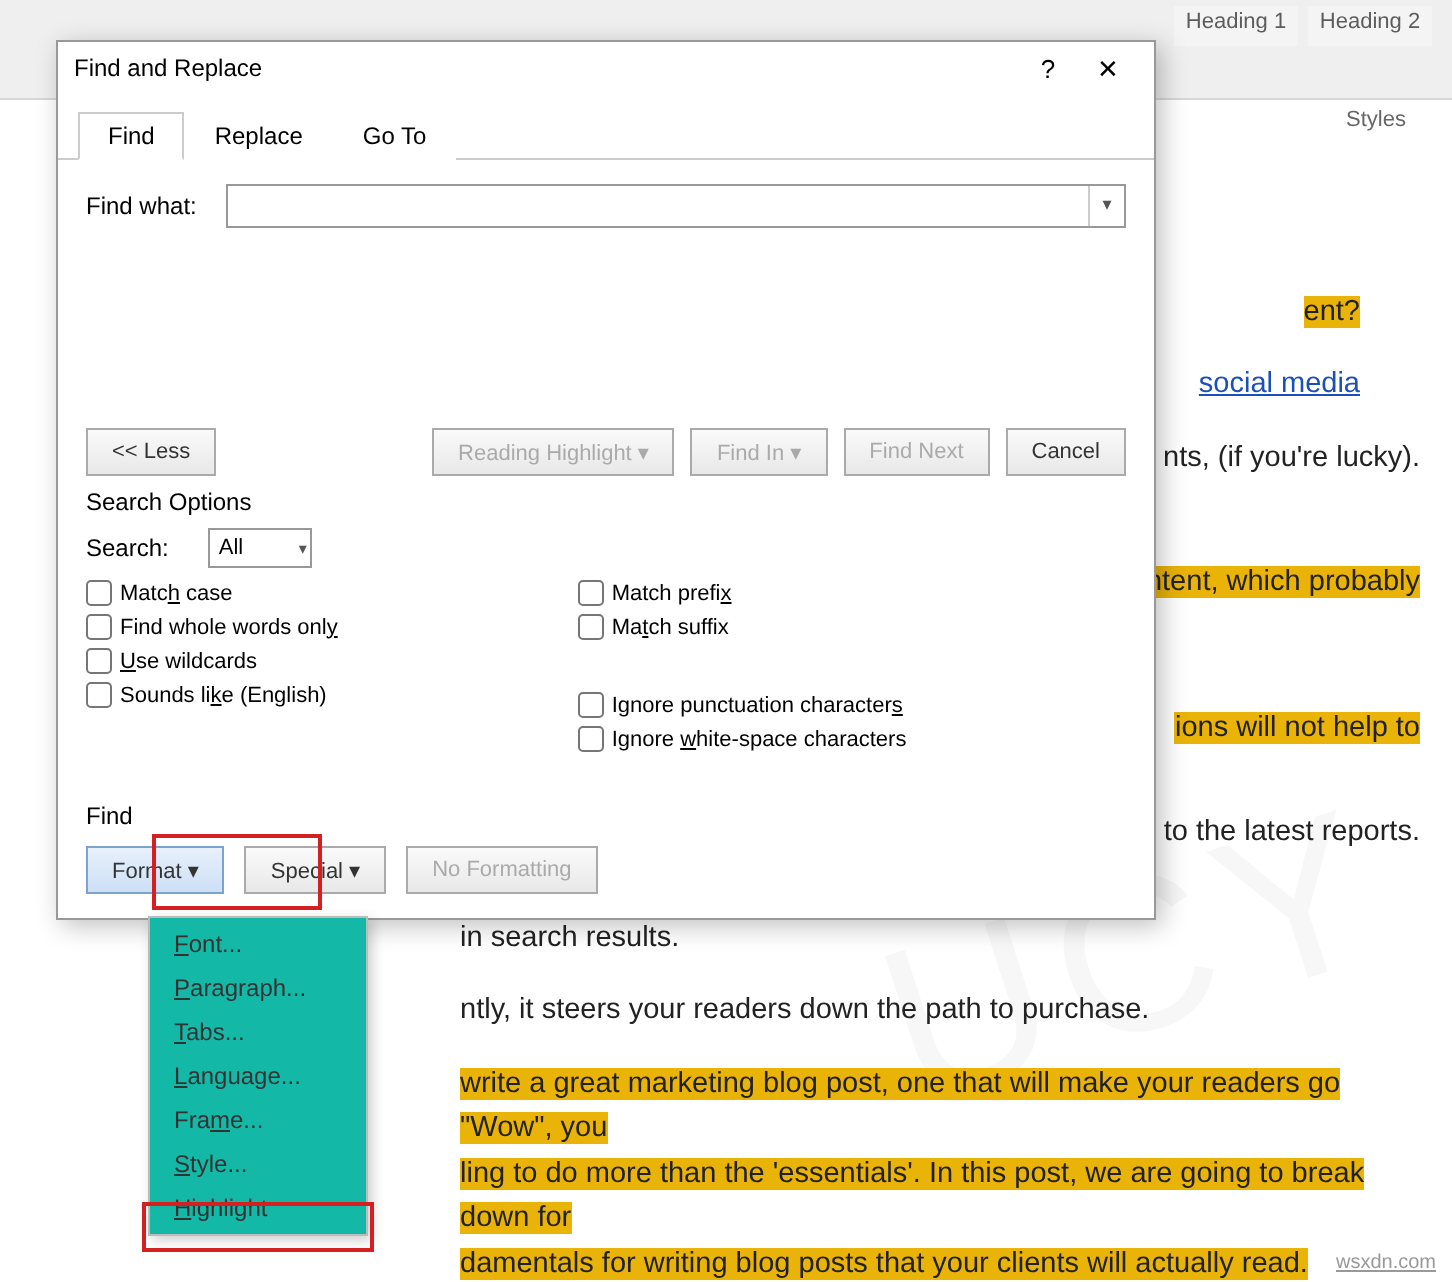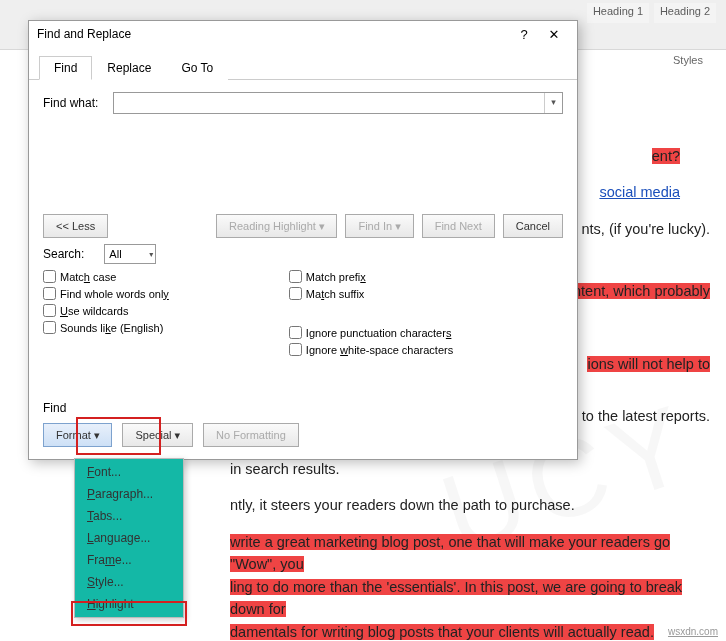--- a/index.html
+++ b/index.html
@@ -53,21 +53,21 @@
     .dropdown {
       position: absolute; top: 458px; left: 74px; width: 110px;
       background: #14b8a6; border: 1px solid #bbb; box-shadow: 2px 2px 6px rgba(0,0,0,0.2);
       z-index: 30; padding: 2px;
     }
     .dd-item { padding: 4px 10px; font-size: 12px; cursor: pointer; color: #333; }
     .redbox2 { position: absolute; top: 601px; left: 71px; width: 116px; height: 25px; border: 2px solid #d42020; pointer-events: none; z-index: 40; }
     
     .doc { position: absolute; top: 65px; left: 40px; right: 6px; bottom: 0; padding: 80px 10px 0 70px; font-family: Garamond, Georgia, serif; font-size: 14.5px; line-height: 1.55; color: #222; z-index: 1; }
     .doc p { margin: 0 0 14px 0; }
-    .hl { background: #ef4444; }
+    .hl { background: #eab308; }
     .link2 { color: #1b4fbb; text-decoration: underline; }
     .watermark { position: absolute; right: 30px; bottom: 100px; font-size: 110px; color: rgba(150,150,150,0.08); transform: rotate(-18deg); pointer-events: none; font-family: Arial; letter-spacing: 8px; z-index: 0; }
     .wsxdn { position: absolute; bottom: 4px; right: 8px; font-size: 10px; color: #999; font-family: Arial; z-index: 50; text-decoration: underline; }
   </style>
 </head>
 <body>
 
 <div class="ribbon-bg"></div>
 <div class="styles-heading">
   <div class="style-box">Heading 1</div>
@@ -109,20 +109,21 @@
         <span class="combo-arrow">▾</span>
       </div>
     </div>
     <div class="btn-row">
       <span class="btn less">&lt;&lt;  Less</span>
       <span class="btn disabled">Reading Highlight ▾</span>
       <span class="btn disabled">Find In ▾</span>
       <span class="btn disabled">Find Next</span>
       <span class="btn">Cancel</span>
     </div>
+    <div class="section-label">Search Options</div>
     <div class="search-row">
       <span><span>Search:</span></span>
       <div class="select">
         <span>All</span>
           <span class="sel-arrow">▾</span>
       </div>
     </div>
     <div class="opts">
       <div class="opt-col">
         <label class="chk">

